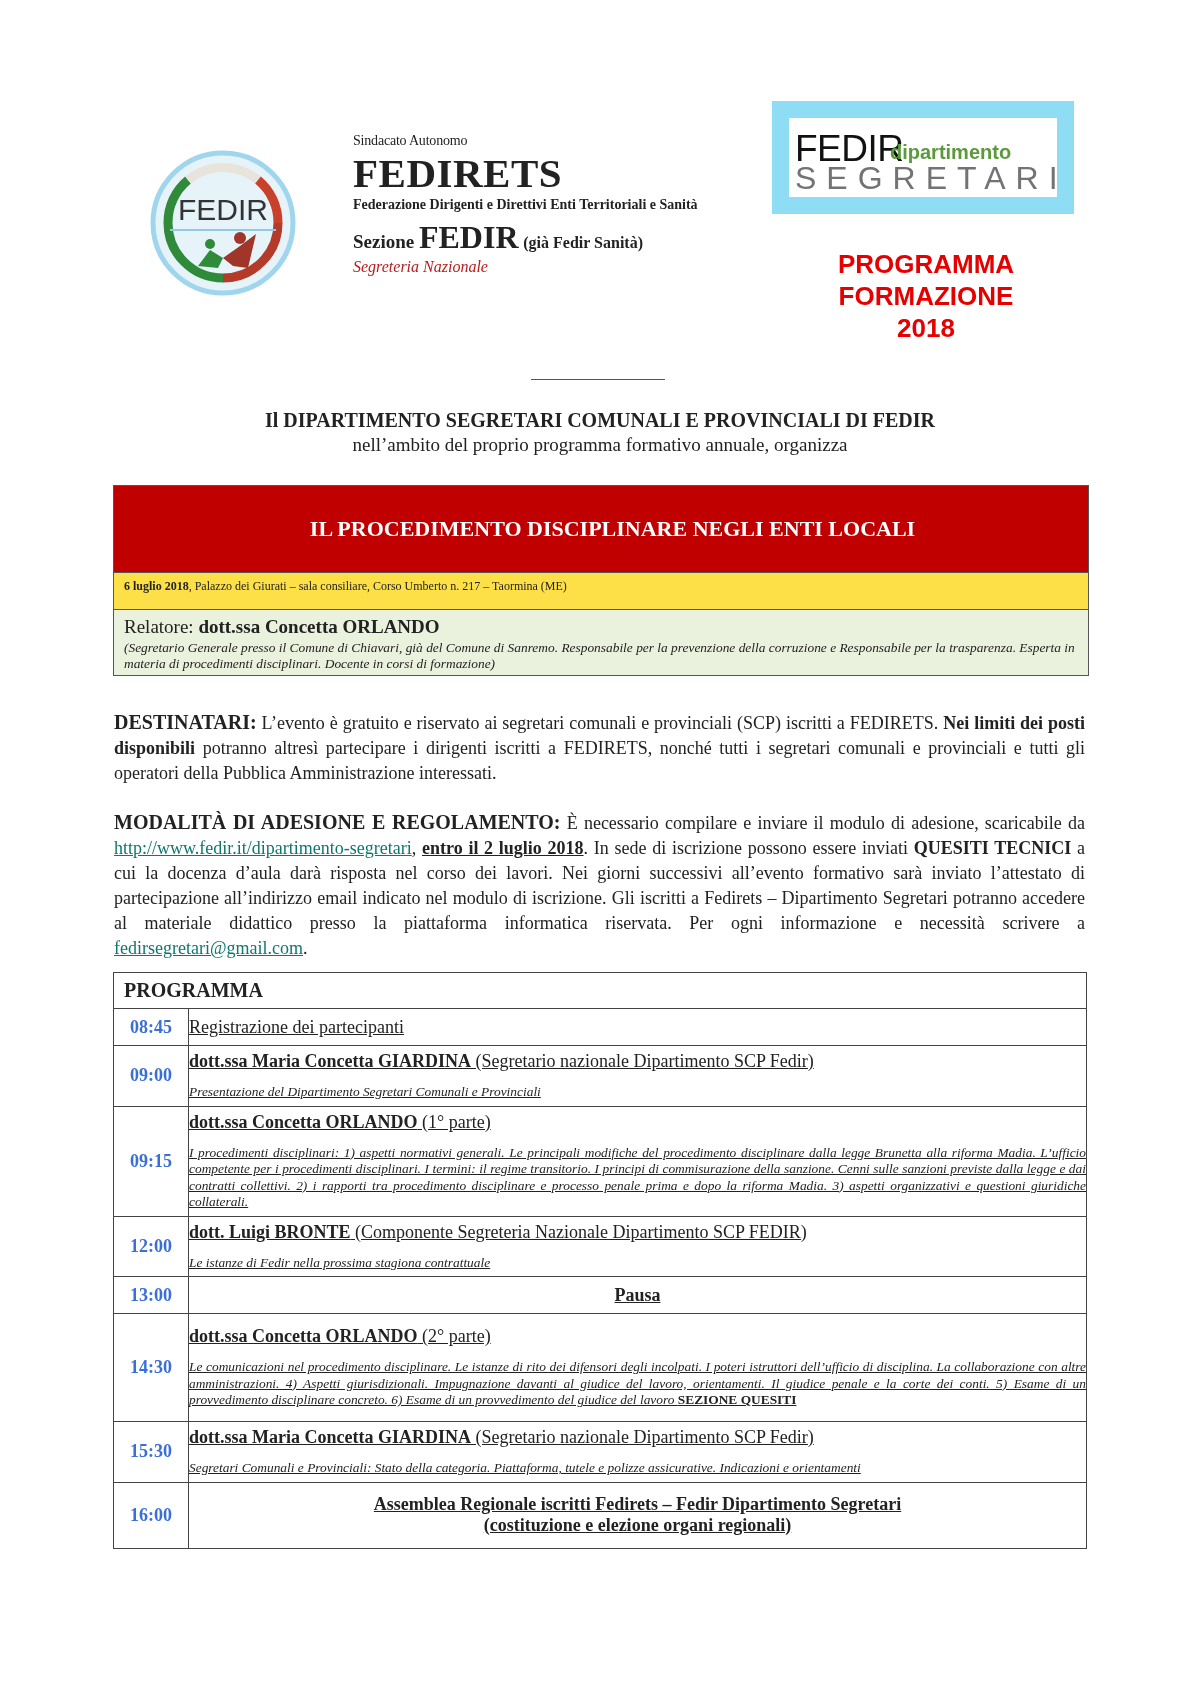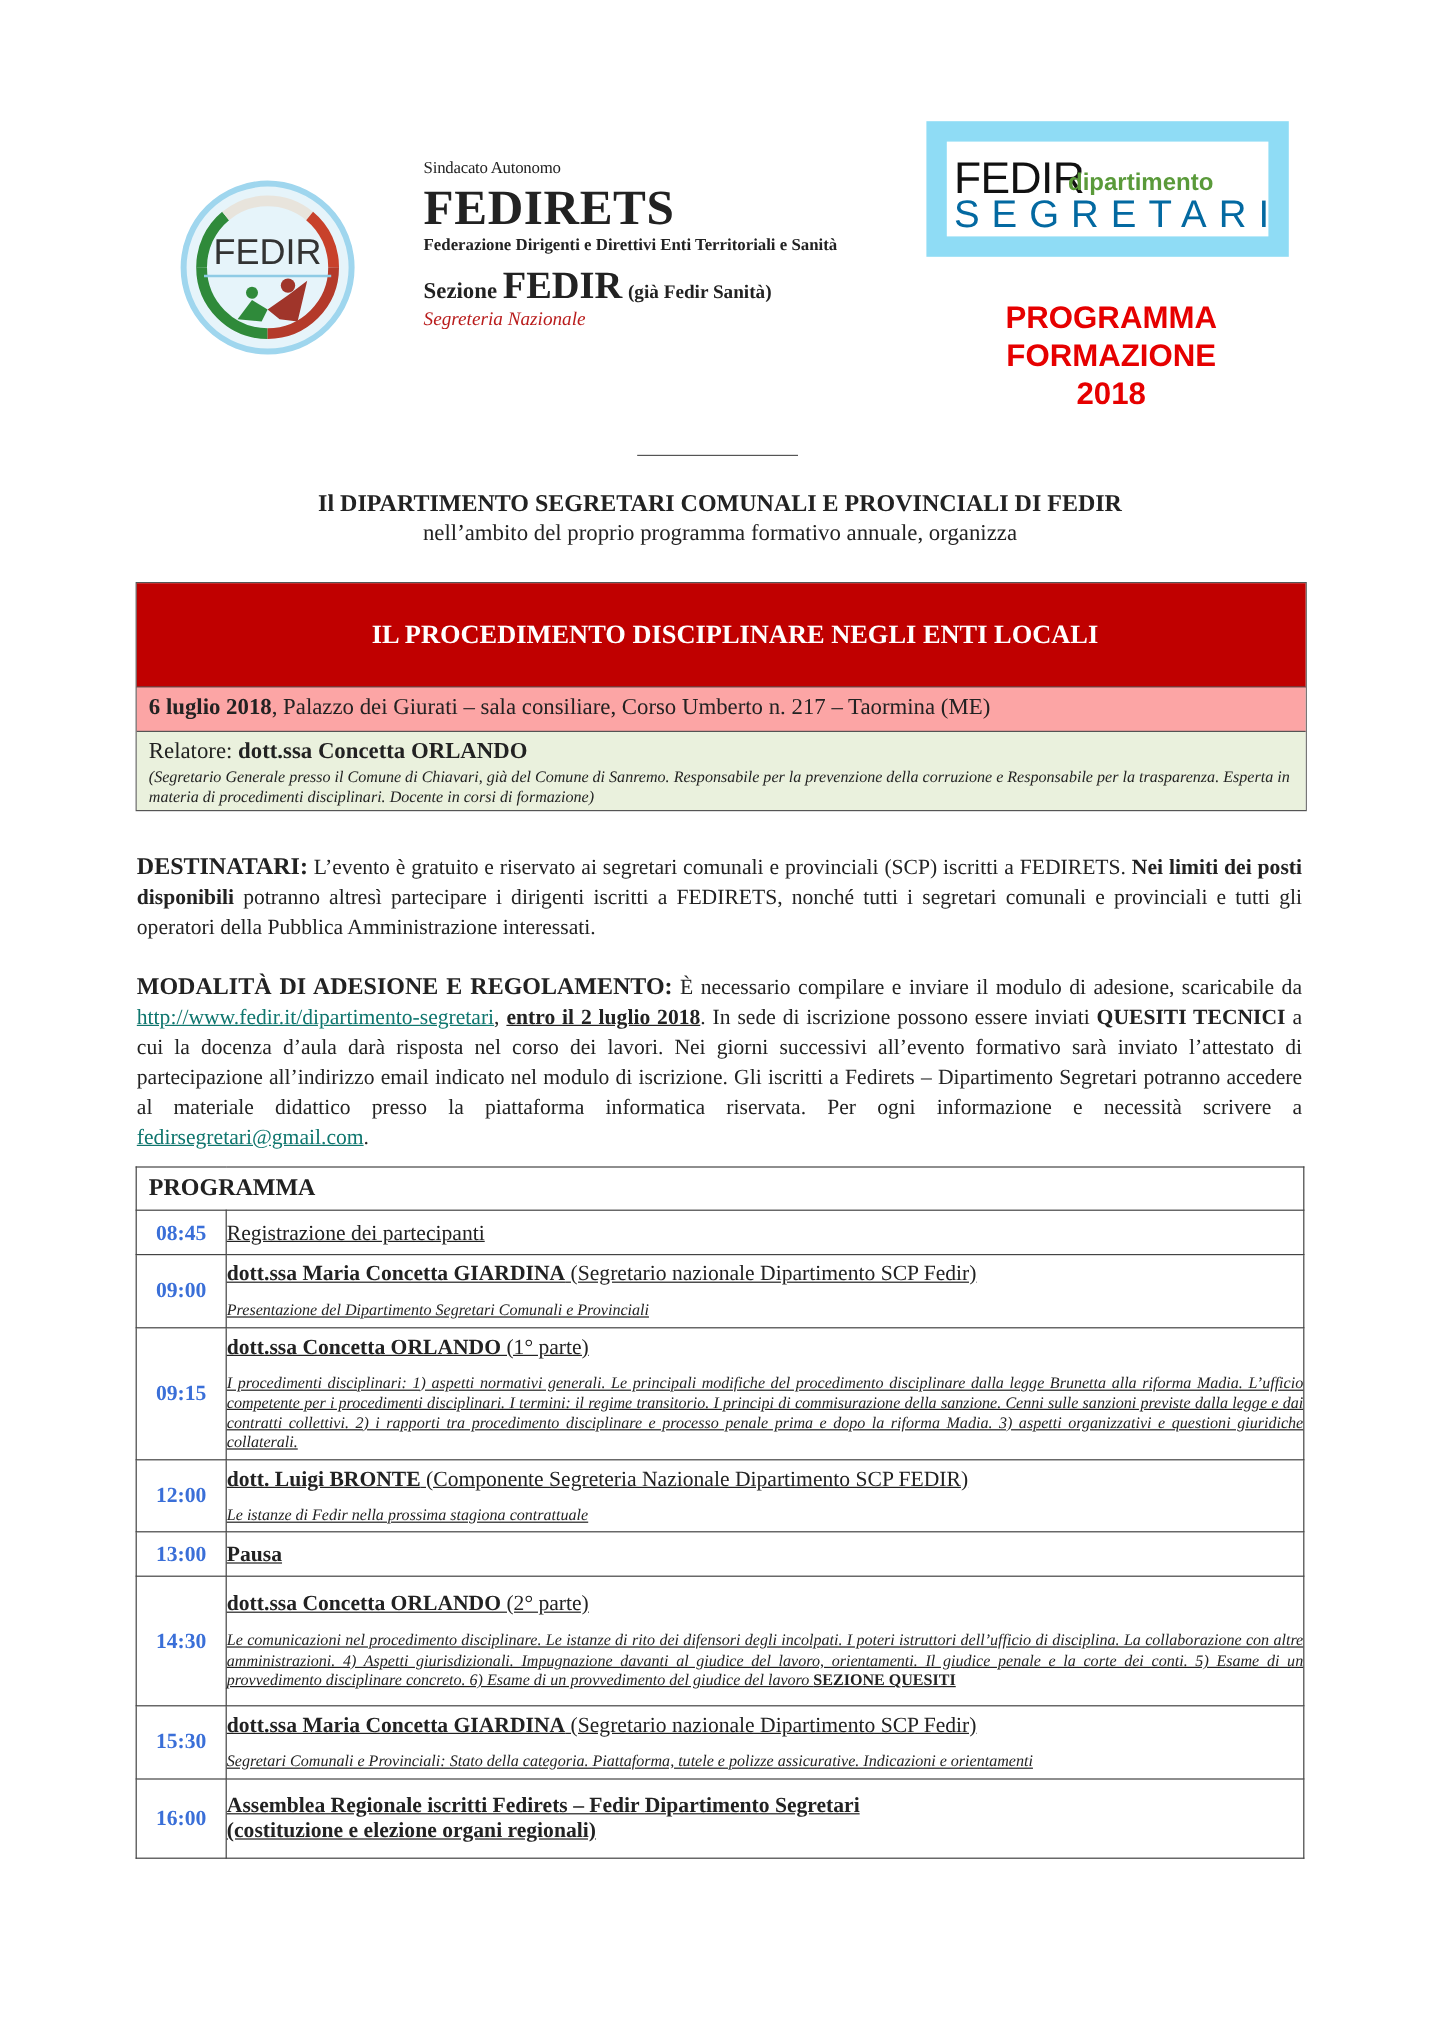--- a/index.html
+++ b/index.html
@@ -15,55 +15,55 @@
   .org-fed { font-size: 14px; font-weight: bold; margin-top: 2px; }
   .org-sez { font-size: 19px; font-weight: bold; margin-top: 6px; }
   .org-sez .big { font-size: 32px; }
   .org-sez .small { font-size: 16px; }
   .org-seg { font-size: 16px; font-style: italic; margin-top: 2px; color: #b91c1c; }
 
   #dept-logo { left: 772px; top: 101px; width: 302px; height: 113px; background: #8fdcf5; }
   #dept-logo .inner { position: absolute; left: 17px; top: 17px; right: 17px; bottom: 17px; background: #fff; }
   .dl-fedir { position: absolute; left: 6px; top: 10px; font-family: "Liberation Sans", sans-serif; font-size: 37px; color: #111; letter-spacing: -0.5px; }
   .dl-dip { position: absolute; left: 101px; top: 23px; font-family: Liberation Sans, sans-serif; font-size: 20px; font-weight: bold; color: #5a9a3a; }
-  .dl-seg { position: absolute; left: 6px; top: 42px; font-family: "Liberation Sans", sans-serif; font-size: 32px; color: #0369a1; letter-spacing: 10px; }
+  .dl-seg { position: absolute; left: 6px; top: 42px; font-family: "Liberation Sans", sans-serif; font-size: 32px; color: #737373; letter-spacing: 10px; }
 
   #prog-title { left: 776px; top: 248px; width: 300px; text-align: center; font-family: "Liberation Sans", sans-serif;
                 font-weight: bold; font-size: 26px; line-height: 32px; color: #e60000; }
 
   #rule { left: 531px; top: 379px; width: 134px; border-top: 1px solid #555; }
 
   #dept-head { left: 110px; top: 409px; width: 980px; text-align: center; }
   .dh-1 { font-size: 20px; font-weight: bold; text-align: center; }
   .dh-2 { font-size: 19px; margin-top: 2px; }
 
   
   #event { left: 113px; top: 485px; width: 974px; border: 1px solid #555; }
   .ev-title { background: #c00000; color: #fff; height: 86px; display: flex; align-items: center; justify-content: center;
               font-size: 22px; font-weight: bold; border-bottom: 1px solid #555; padding-left: 23px; }
-  .ev-date { background: #fca5a5; padding: 6px 10px; font-size: 19px; border-bottom: 1px solid #555; height: 24px; }
+  .ev-date { background: #fde047; padding: 6px 10px; font-size: 12px; border-bottom: 1px solid #555; height: 24px; }
   .ev-rel { background: #eaf1dd; padding: 6px 10px 3px; }
   .ev-rel .l1 { font-size: 19px; }
   .ev-rel .l2 { font-size: 13.4px; font-style: italic; line-height: 16px; margin-top: 2px; }
 
   .para { left: 114px; width: 971px; font-size: 18px; line-height: 25px; text-align: justify; }
   #destinatari { top: 710px; }
   #modalita { top: 810px; }
   .para .hd { font-weight: bold; font-size: 20px; }
   .para a { color: #0f766e; text-decoration: underline; }
 
   
   #prog { left: 113px; top: 972px; width: 974px; border: 1px solid #444; border-collapse: collapse; }
   #prog td { border: 1px solid #444; vertical-align: middle; }
   .ph { font-size: 20px; font-weight: bold; padding: 4px 10px; height: 27px; }
   .tm { width: 72px; color: #3a6fd8; font-weight: bold; font-size: 18px; text-align: center; }
   .ct { padding: 5px 0; font-size: 18px; text-decoration: underline; }
   .ct .nm { font-weight: bold; }
   .ct .ds { font-size: 13.4px; font-style: italic; line-height: 16.5px; text-align: justify; margin-top: 12px; }
-  .center { font-weight: bold; }
+  .center { text-align: center; font-weight: bold; }
 </style>
 </head>
 <body>
 
 <div id="logo" class="abs">
   <svg width="150" height="150" viewBox="0 0 150 150">
     <circle cx="75" cy="75" r="72" fill="#e6f4fa"></circle>
     <circle cx="75" cy="75" r="70" fill="none" stroke="#9fd6ee" stroke-width="5"></circle>
     <path d="M20 75 A55 55 0 0 1 40 32" fill="none" stroke="#2f8a3a" stroke-width="9"></path>
     <path d="M40 32 A55 55 0 0 1 110 32" fill="none" stroke="#e8e4dc" stroke-width="9"></path>

